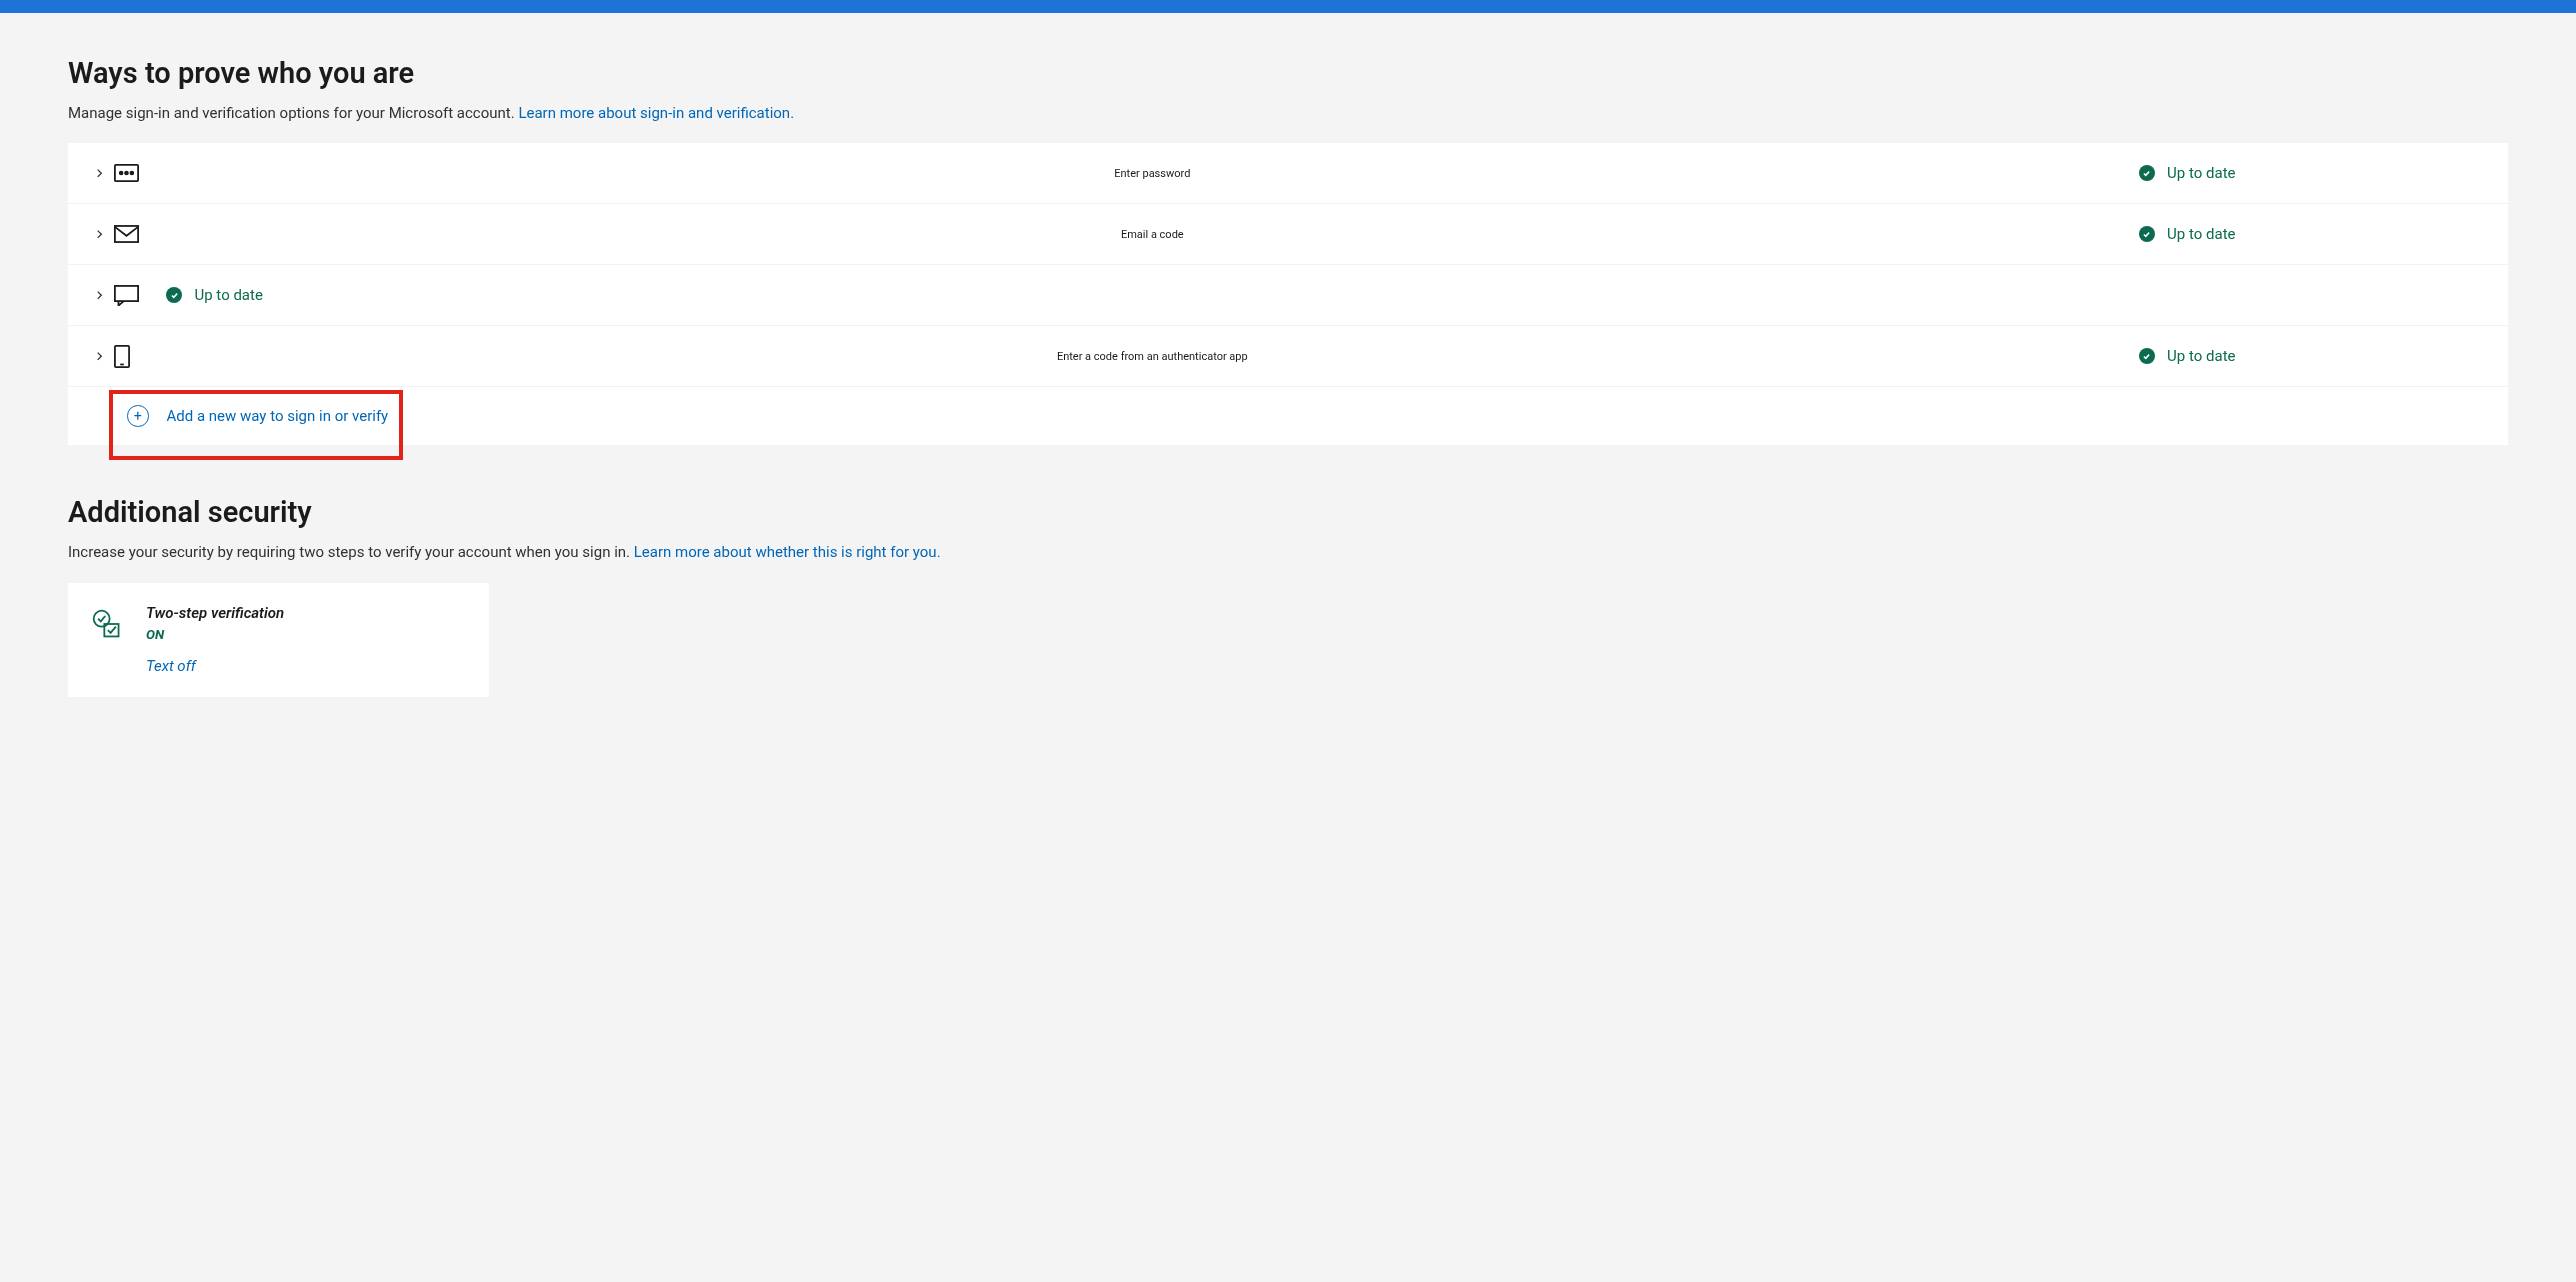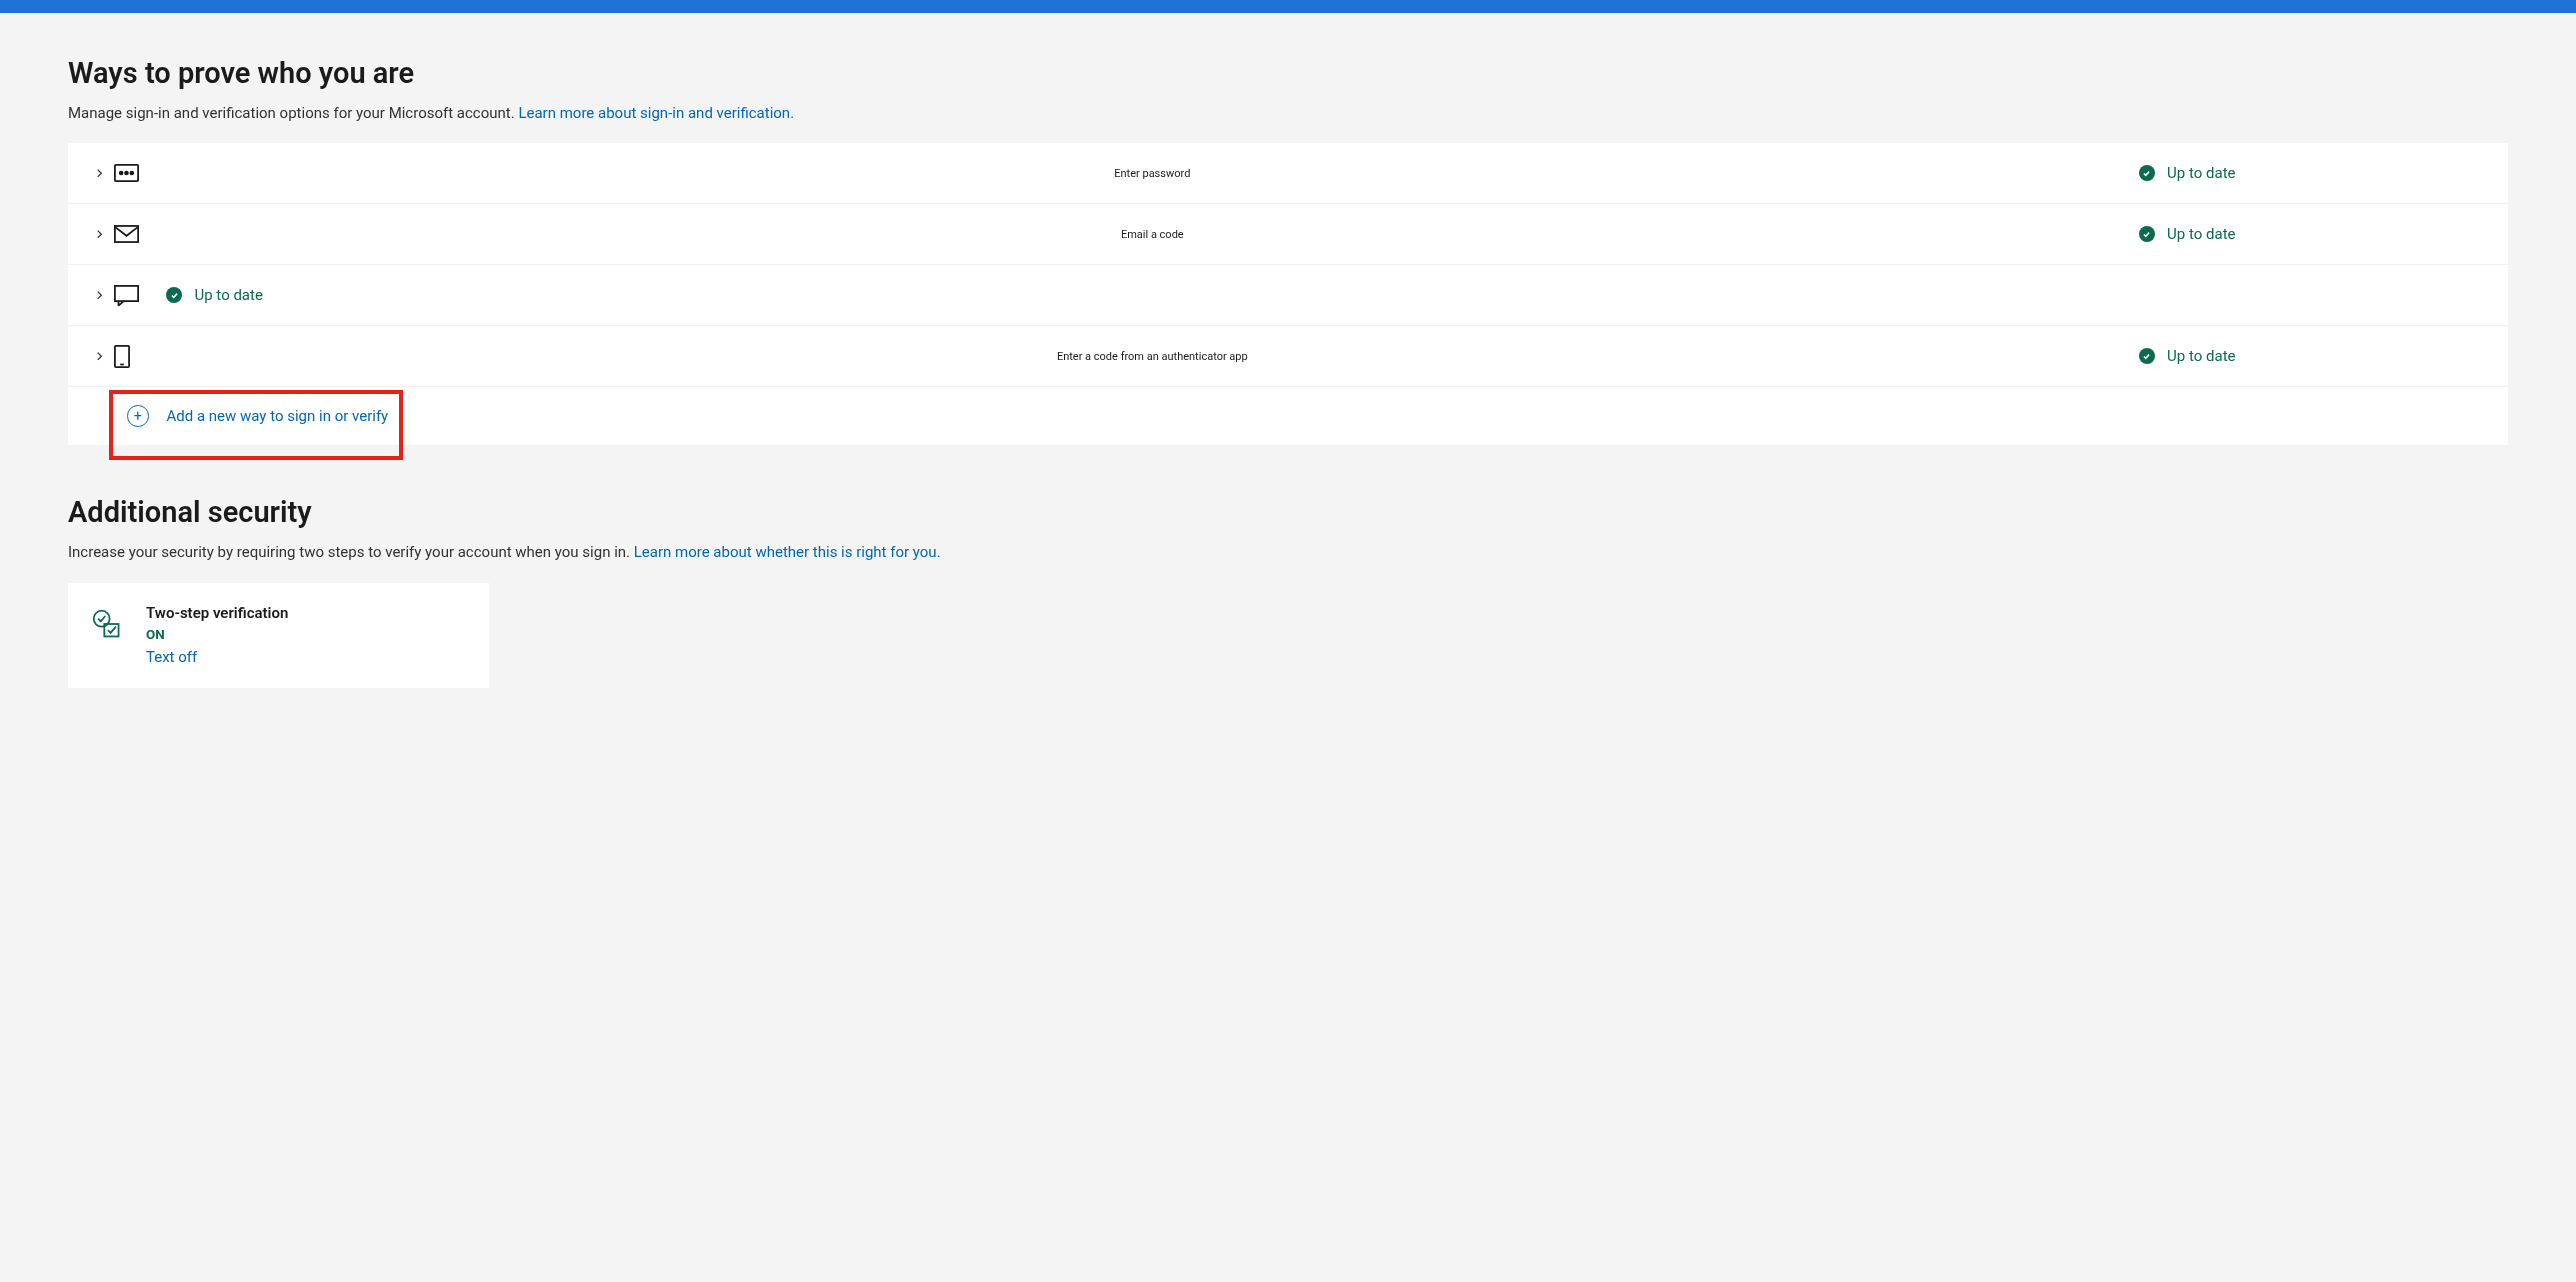--- a/index.html
+++ b/index.html
@@ -114,38 +114,39 @@
   }
 
   
   .twostep-card {
     background: #ffffff;
     width: 421px;
     padding: 21.5px 23px;
     display: flex;
     gap: 23px;
     align-items: flex-start;
+    font-style: italic;
   }
   .twostep-icon {
     width: 32px; height: 32px;
     color: #0b6a4f;
     flex-shrink: 0;
     margin-top: 3.6px;
   }
   .twostep-body .ts-title {
     font-size: 15px;
     font-weight: 600;
     color: #1b1b1b;
     margin-bottom: 5.4px;
   }
   .twostep-body .ts-status {
     font-size: 13.4px;
     font-weight: 700;
     color: #0b6a4f;
-    margin-bottom: 6px;
+    margin-bottom: 15px;
   }
   .twostep-body .ts-action {
     font-size: 15px;
     color: #0067b8;
     cursor: pointer;
   }
 
   .card-wrap { position: relative; }
 
   svg { display: block; }

